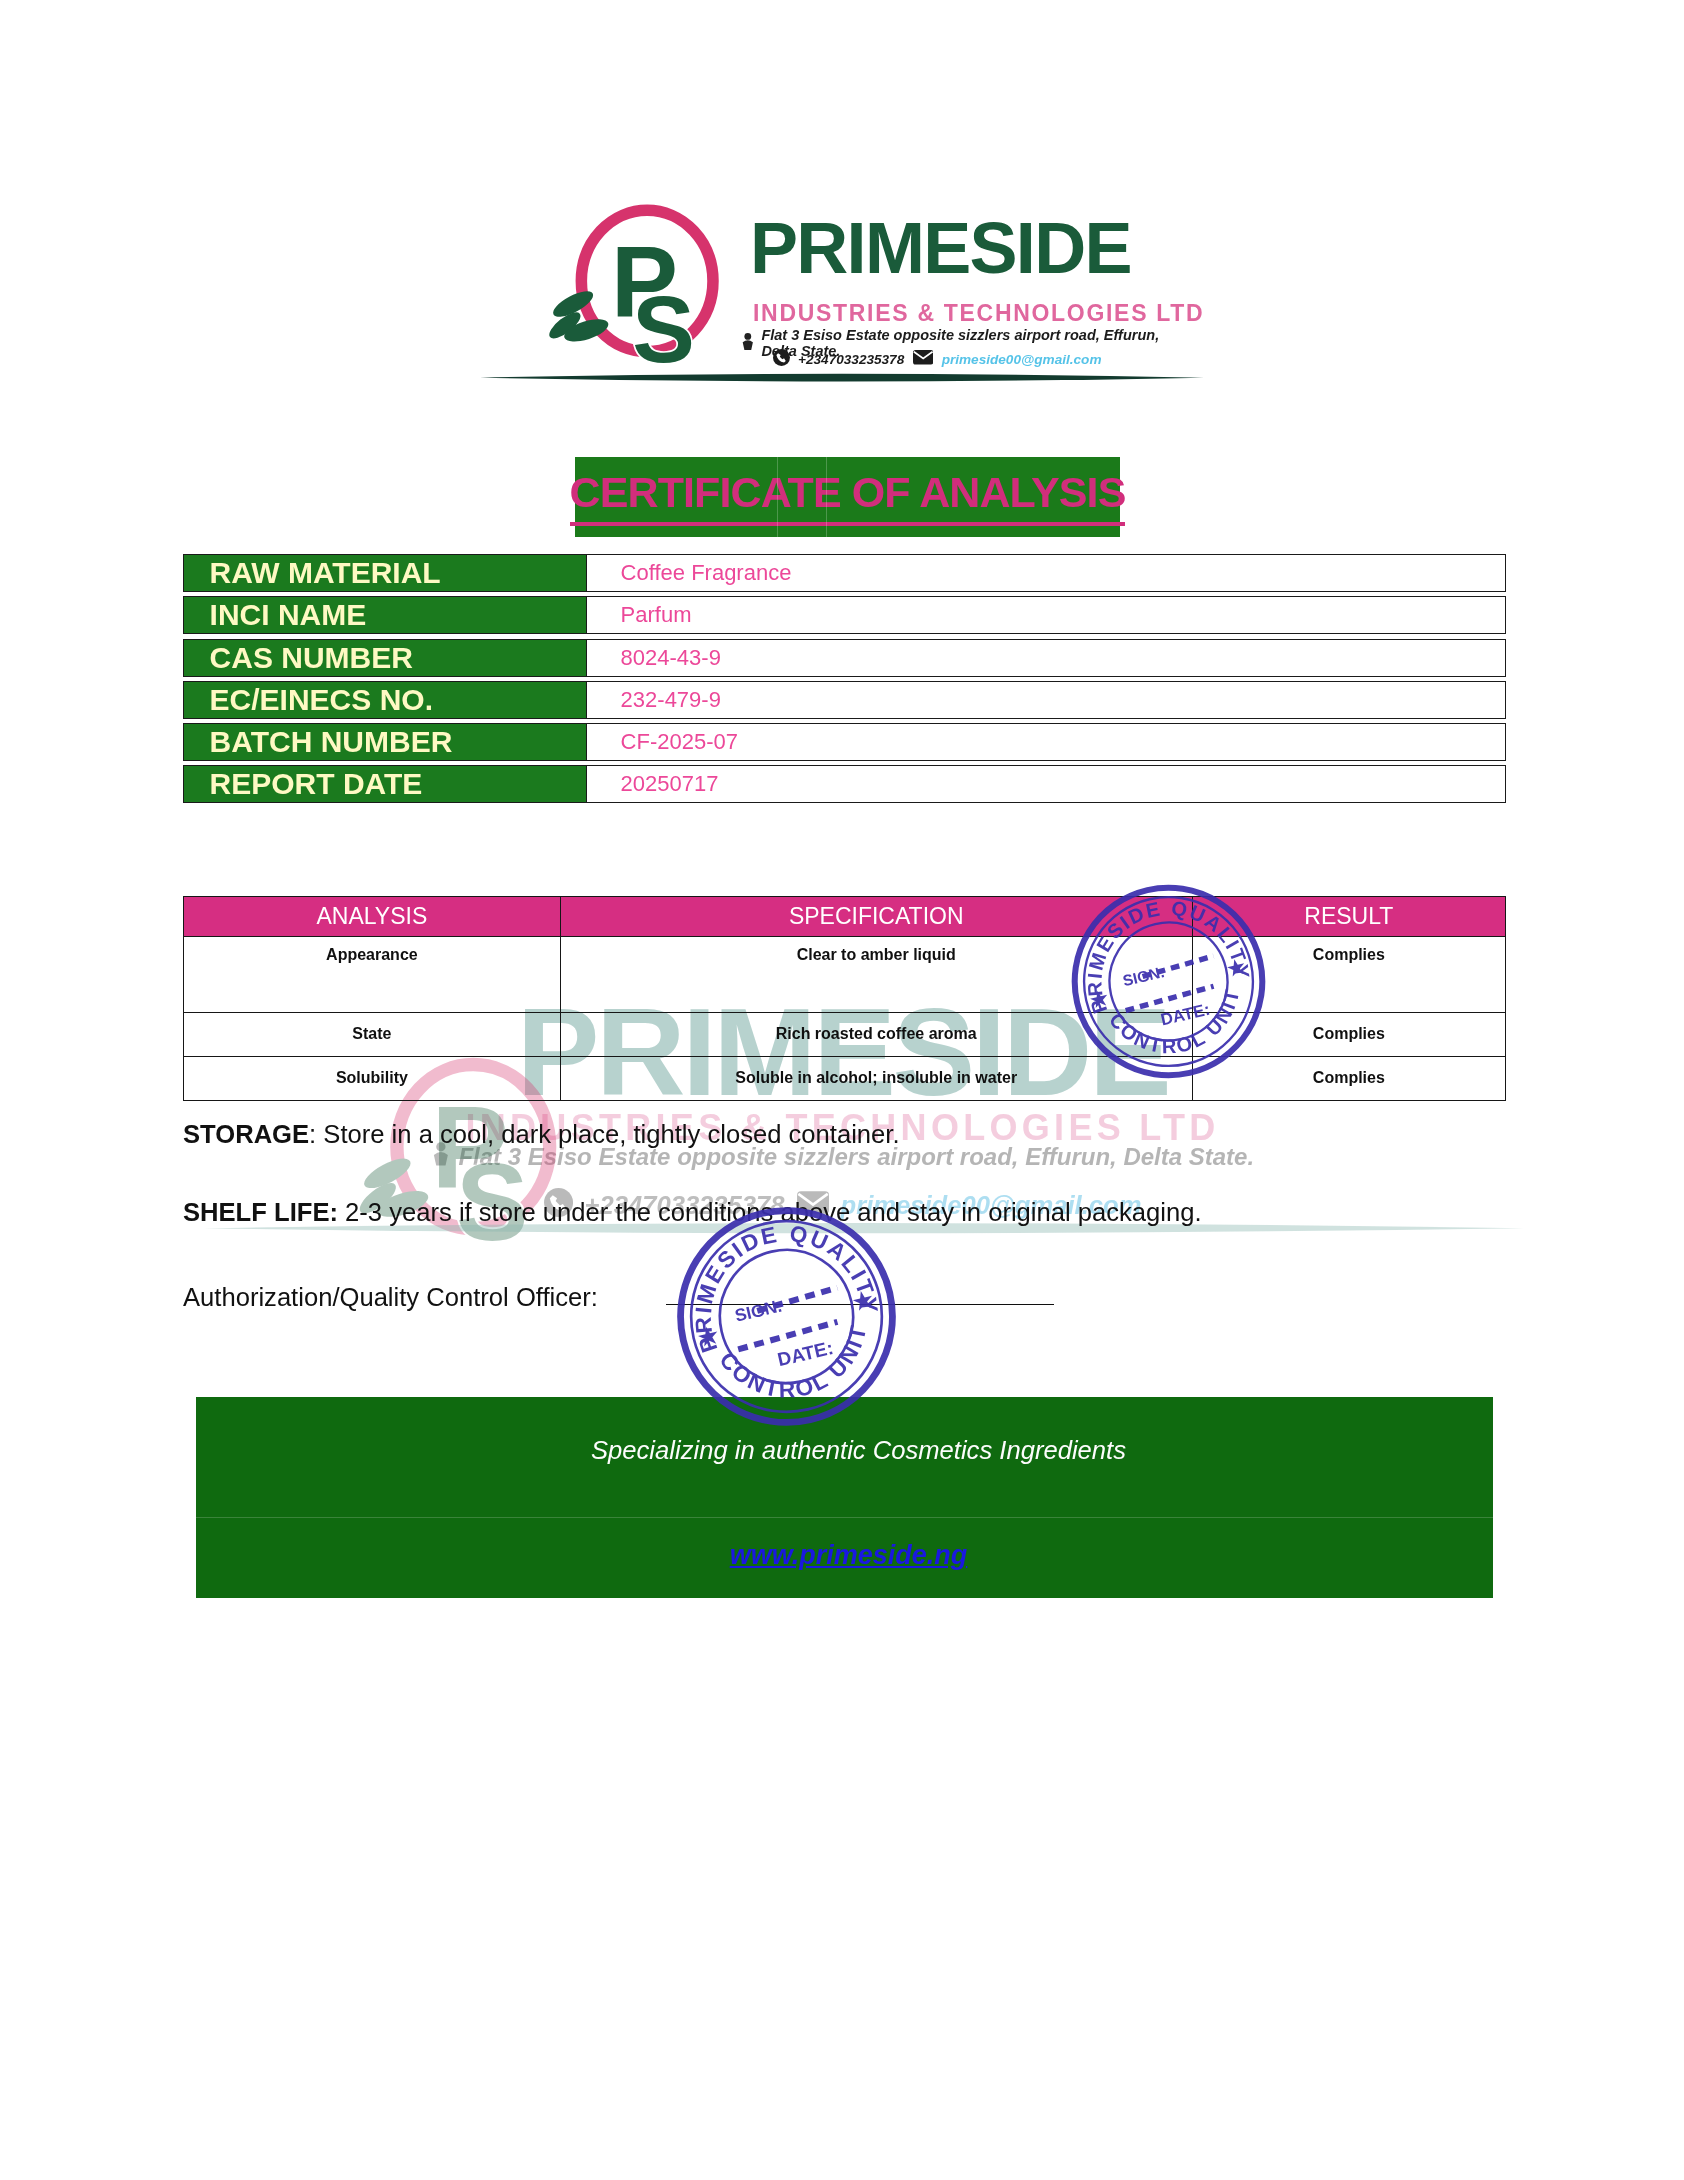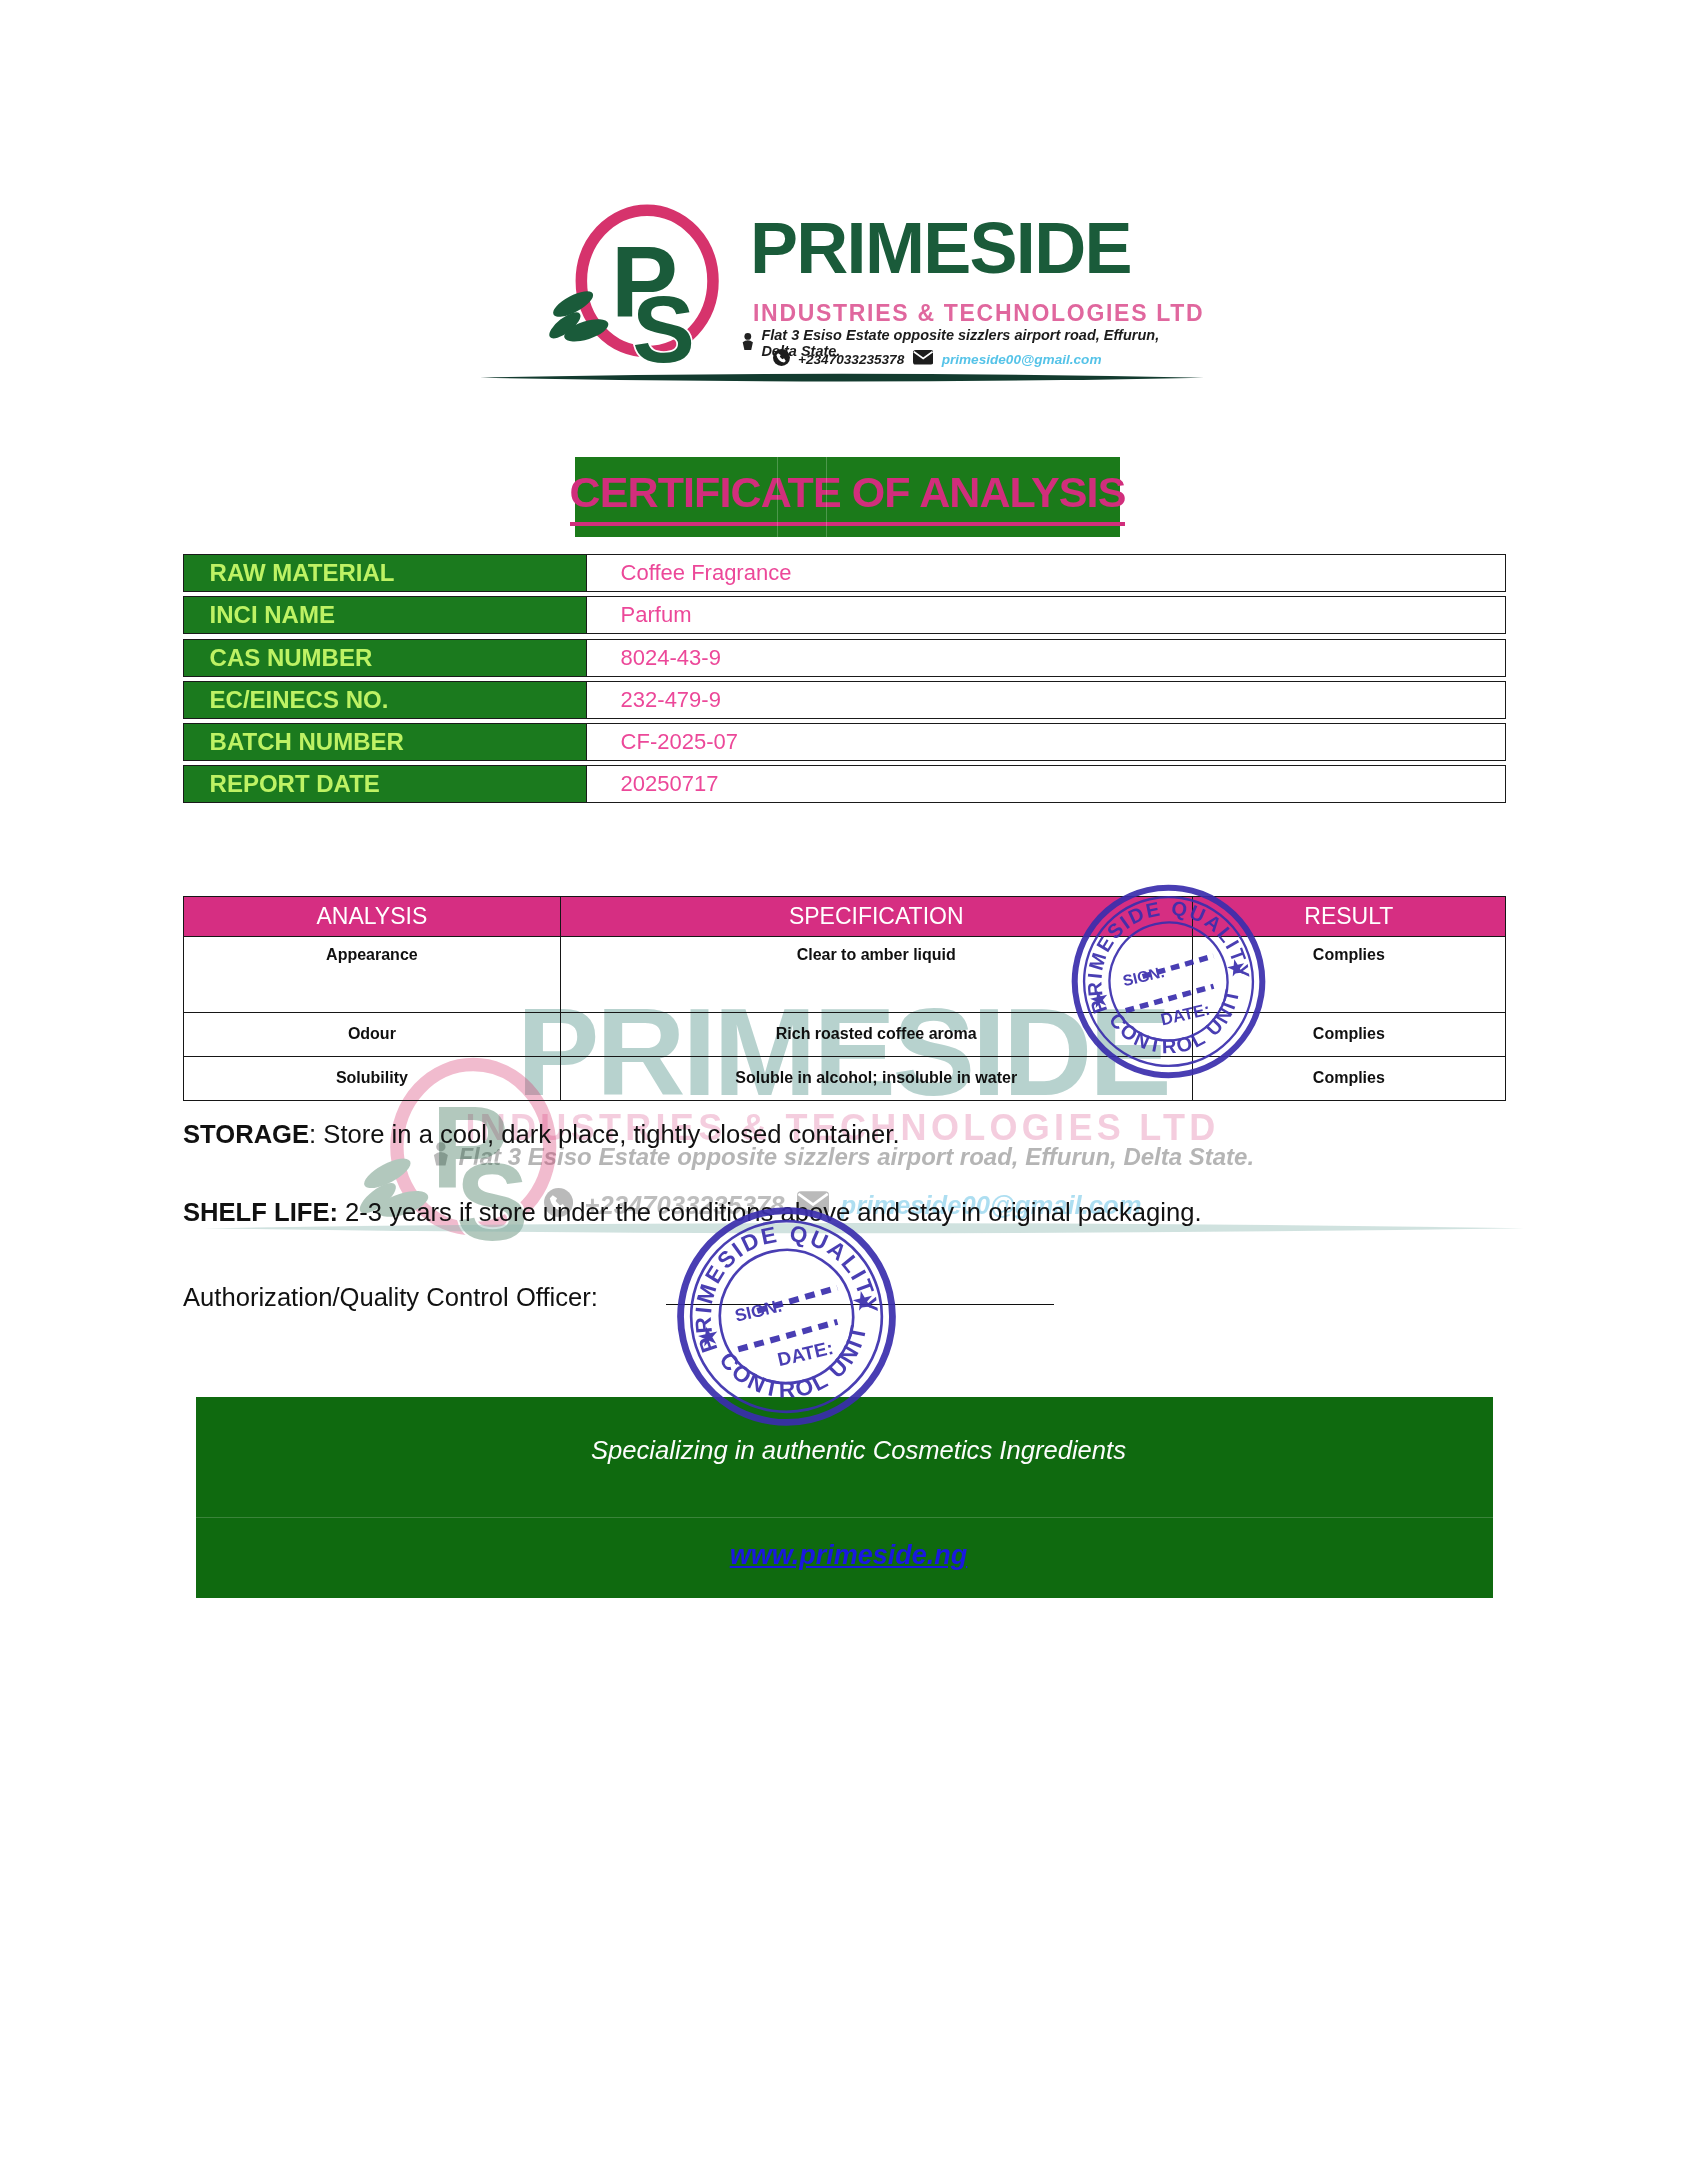--- a/index.html
+++ b/index.html
@@ -24,21 +24,21 @@
   
   #title-band{left:575px;top:457px;width:545px;height:80px;background:#1B7A1A;
               display:flex;align-items:center;justify-content:center;z-index:2;}
   #title-band .seam{position:absolute;top:0;bottom:0;width:0.9px;background:rgba(255,255,255,0.22);}
   #title-text{font-size:43px;font-weight:bold;letter-spacing:-0.9px;color:#D12E7C;
               border-bottom:4.3px solid #D12E7C;padding-bottom:4.3px;white-space:nowrap;}
 
   
   #info-table{left:183px;top:554px;width:1323px;z-index:2;}
   .info-row{display:flex;height:36px;border:1.7px solid #1a1a1a;margin-bottom:4.3px;background:#fff;}
-  .info-label{width:376px;background:#1B7A1E;color:#bef264;font-weight:bold;font-size:24px;
+  .info-label{width:376px;background:#1B7A1E;color:#fef9c3;font-weight:bold;font-size:30px;
               line-height:36px;padding-left:25.6px;border-right:1.7px solid #1a1a1a;}
   .info-value{flex:1;font-size:22px;line-height:36px;padding-left:34px;color:#ec4899;}
 
   
   #analysis-table{left:183px;top:896px;width:1323px;border-collapse:collapse;z-index:2;}
   #analysis-table th,#analysis-table td{border:1.7px solid #161616;padding:0;}
   #analysis-table th{background:#D62E82;color:#fff;font-size:23px;font-weight:normal;height:39px;}
   #analysis-table td{font-size:16px;text-align:center;background:transparent;color:#101010;font-weight:bold;}
   #analysis-table tr.row-tall td{height:66px;vertical-align:top;padding-top:8.5px;}
   #analysis-table tr.row-std td{height:43px;vertical-align:middle;}
@@ -215,21 +215,21 @@
         <th class="col-result">RESULT</th>
       </tr>
     </thead>
   <tbody>
       <tr class="row-tall">
         <td>Appearance</td>
         <td>Clear to amber liquid</td>
         <td>Complies</td>
       </tr>
       <tr class="row-std">
-        <td>Odour</td>
+        <td>State</td>
         <td>Rich roasted coffee aroma</td>
         <td>Complies</td>
       </tr>
       <tr class="row-std">
         <td>Solubility</td>
         <td>Soluble in alcohol; insoluble in water</td>
         <td>Complies</td>
       </tr>
     </tbody>
 </table>

